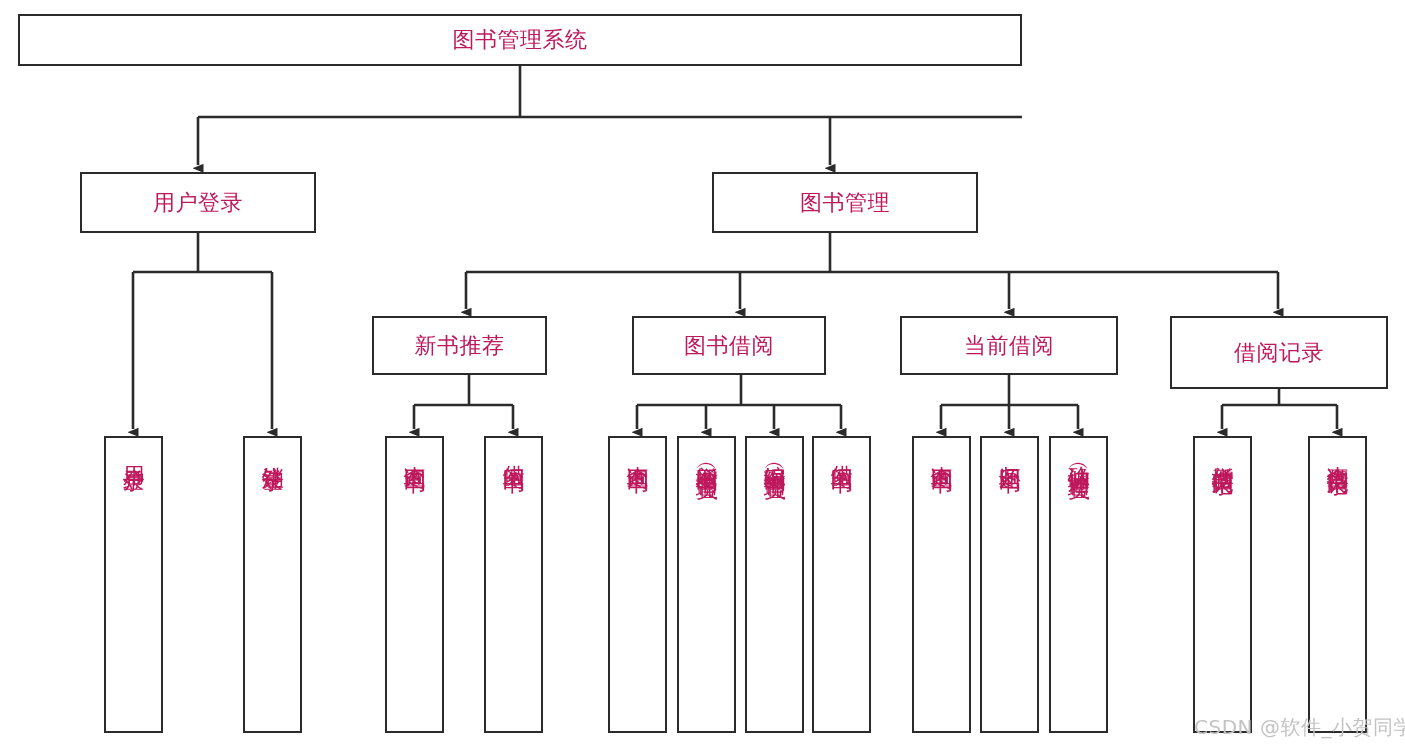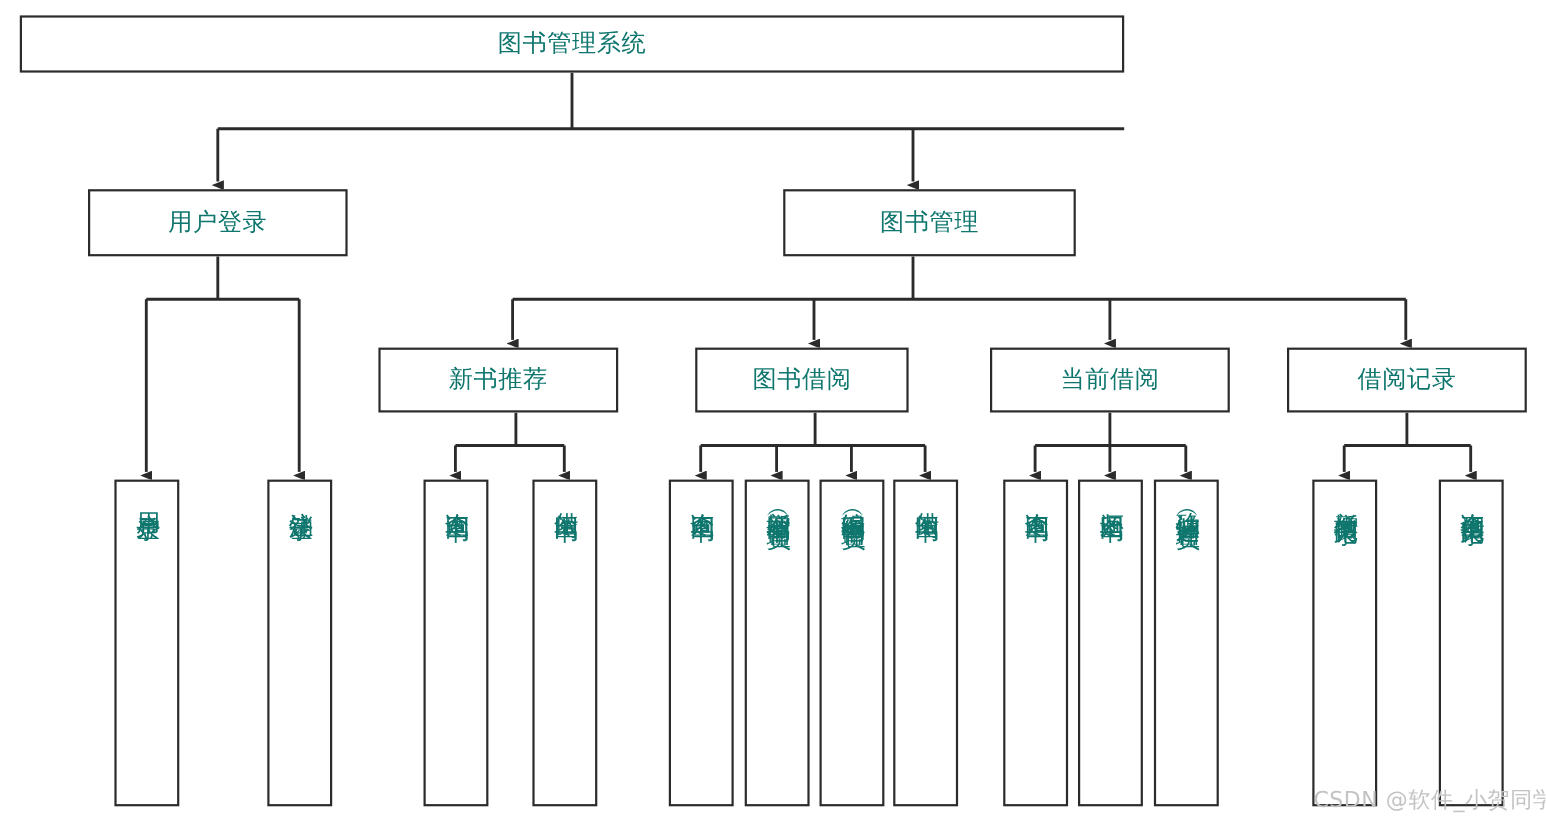--- a/index.html
+++ b/index.html
@@ -27,21 +27,21 @@
     pointer-events: none;
   }
   .node {
     position: absolute;
     box-sizing: border-box;
     background: #ffffff;
     border: 2px solid #2b2b2b;
     display: flex;
     align-items: center;
     justify-content: center;
-    color: #0f766e;
+    color: #be185d;
     z-index: 3;
   }
   .node .label {
     display: block;
     text-align: center;
     line-height: 1.18;
     letter-spacing: 0.5px;
   }
   
   .node.horiz .label {
@@ -134,30 +134,30 @@
     <span class="label">图书管理系统</span>
   </div>
 
   <div class="node horiz" style="left:80px; top:172px; width:236px; height:61px;">
     <span class="label">用户登录</span>
   </div>
   <div class="node horiz" style="left:712px; top:172px; width:266px; height:61px;">
     <span class="label">图书管理</span>
   </div>
 
-  <div class="node horiz" style="left:344px; top:316px; width:218px; height:59px;">
+  <div class="node horiz" style="left:372px; top:316px; width:175px; height:59px;">
     <span class="label">新书推荐</span>
   </div>
   <div class="node horiz" style="left:632px; top:316px; width:194px; height:59px;">
     <span class="label">图书借阅</span>
   </div>
   <div class="node horiz" style="left:900px; top:316px; width:218px; height:59px;">
     <span class="label">当前借阅</span>
   </div>
-  <div class="node horiz" style="left:1170px; top:316px; width:218px; height:59px;">
+  <div class="node horiz" style="left:1170px; top:316px; width:218px; height:73px;">
     <span class="label">借阅记录</span>
   </div>
 
   <div class="node vert" style="left:104px; top:436px; width:59px; height:297px;">
     <span class="label">用户登录</span>
   </div>
   <div class="node vert" style="left:243px; top:436px; width:59px; height:297px;">
     <span class="label">注销登录</span>
   </div>
 

